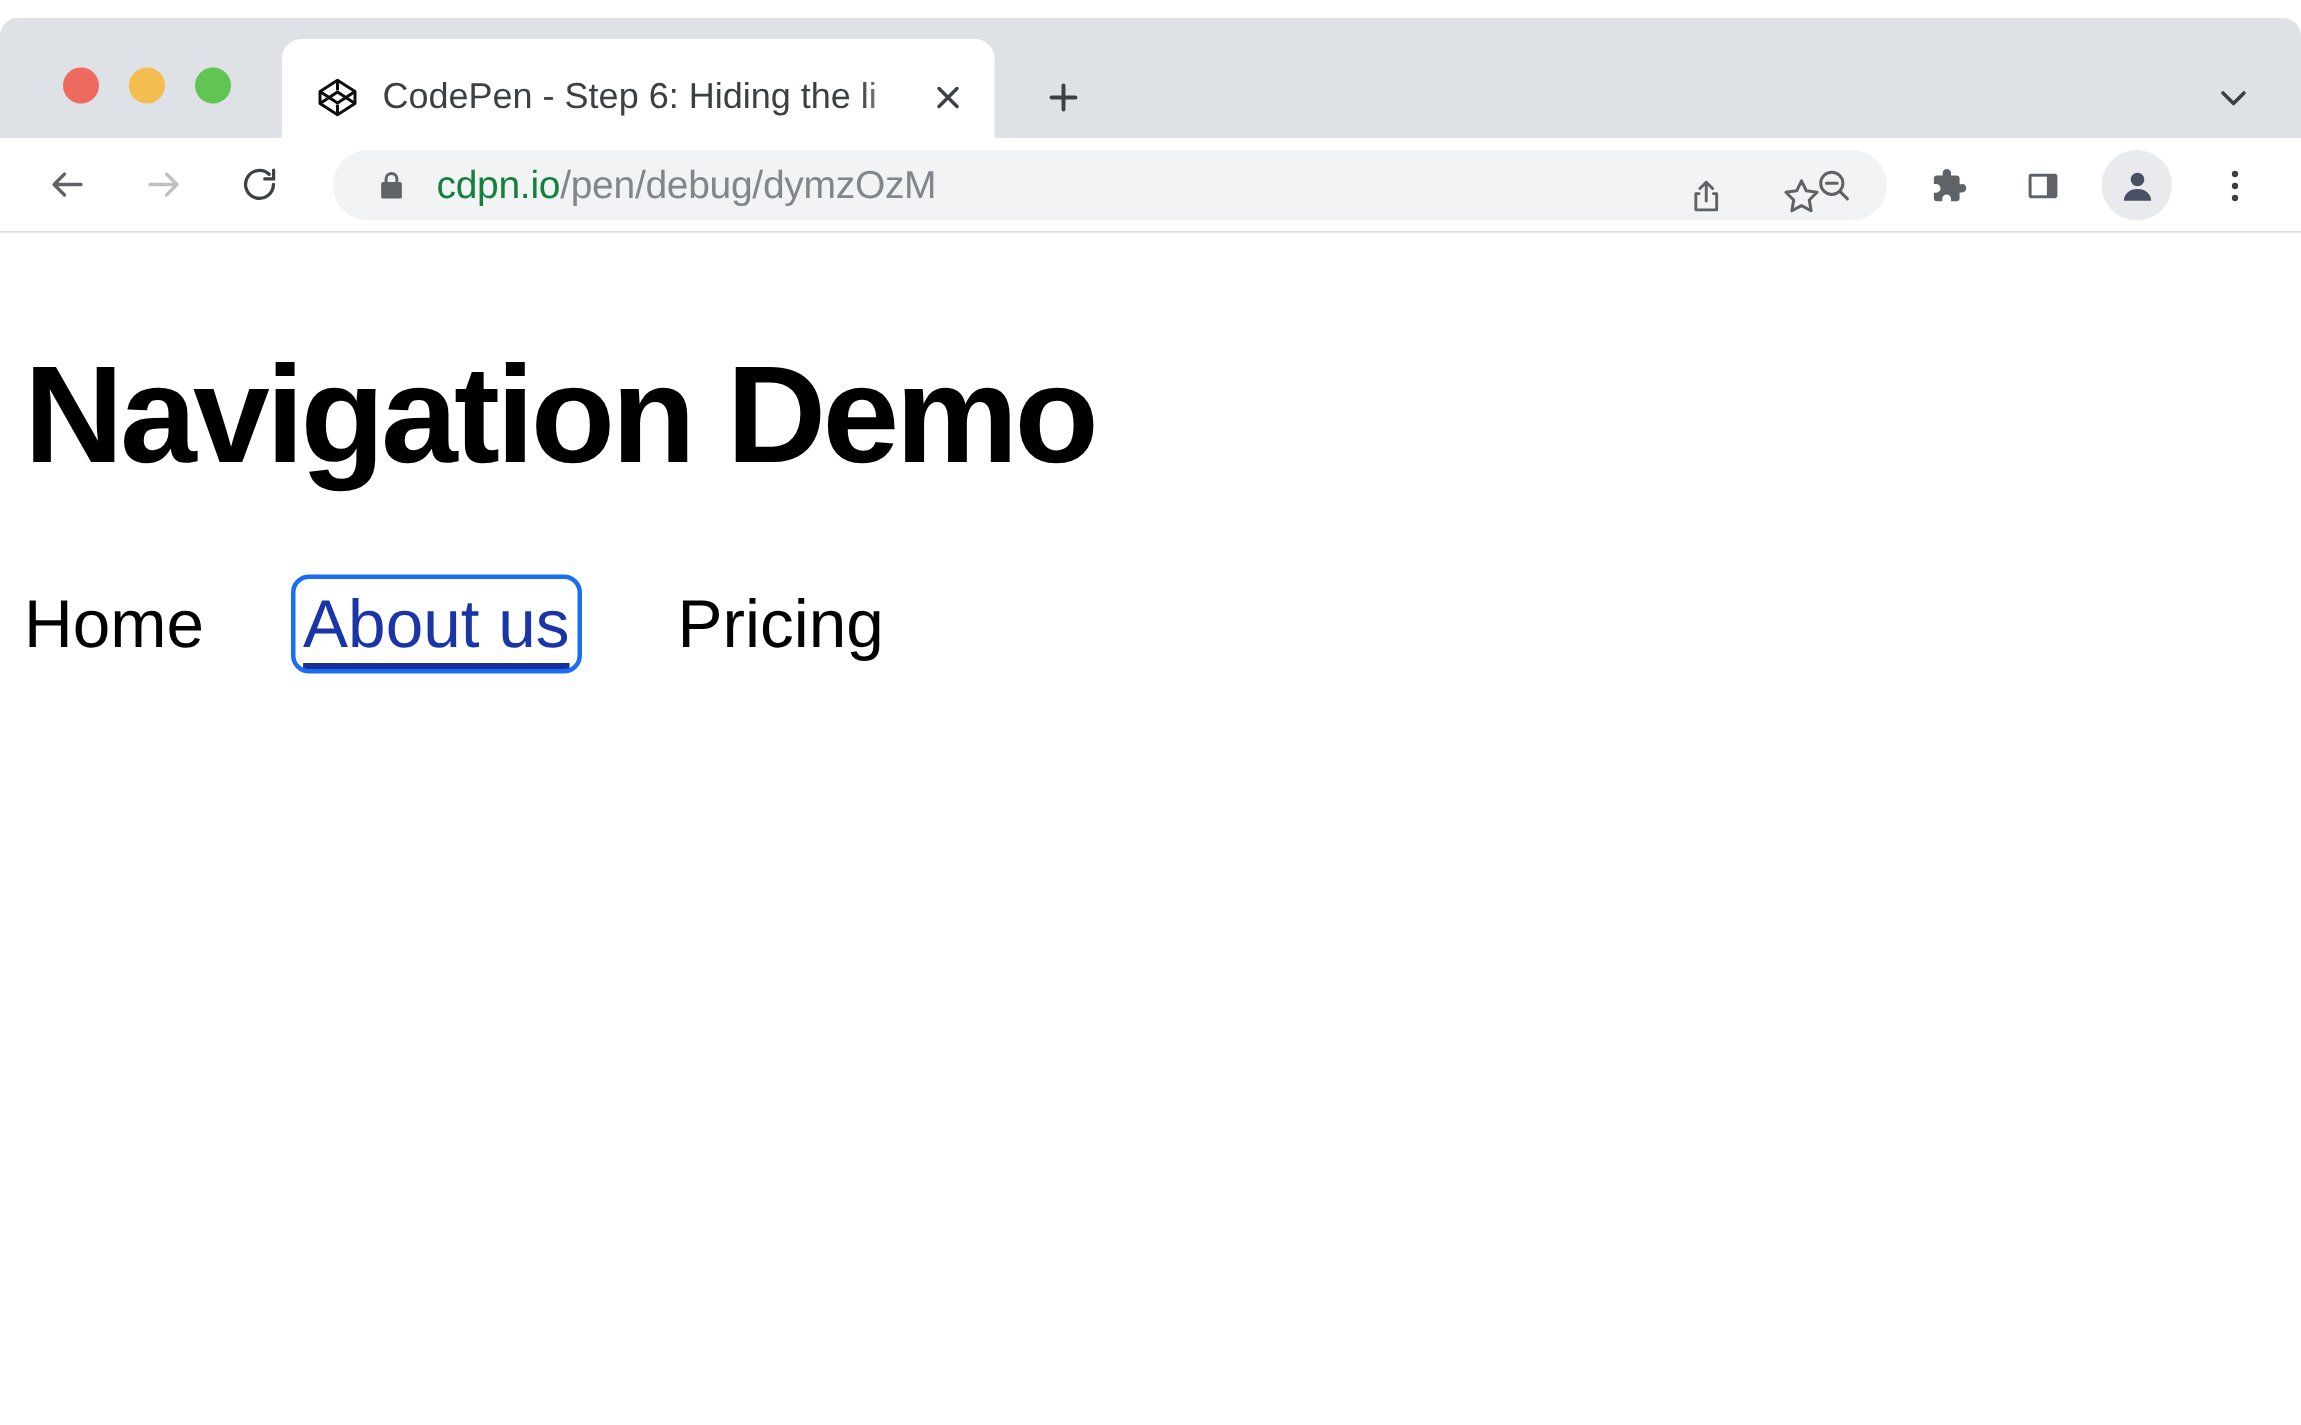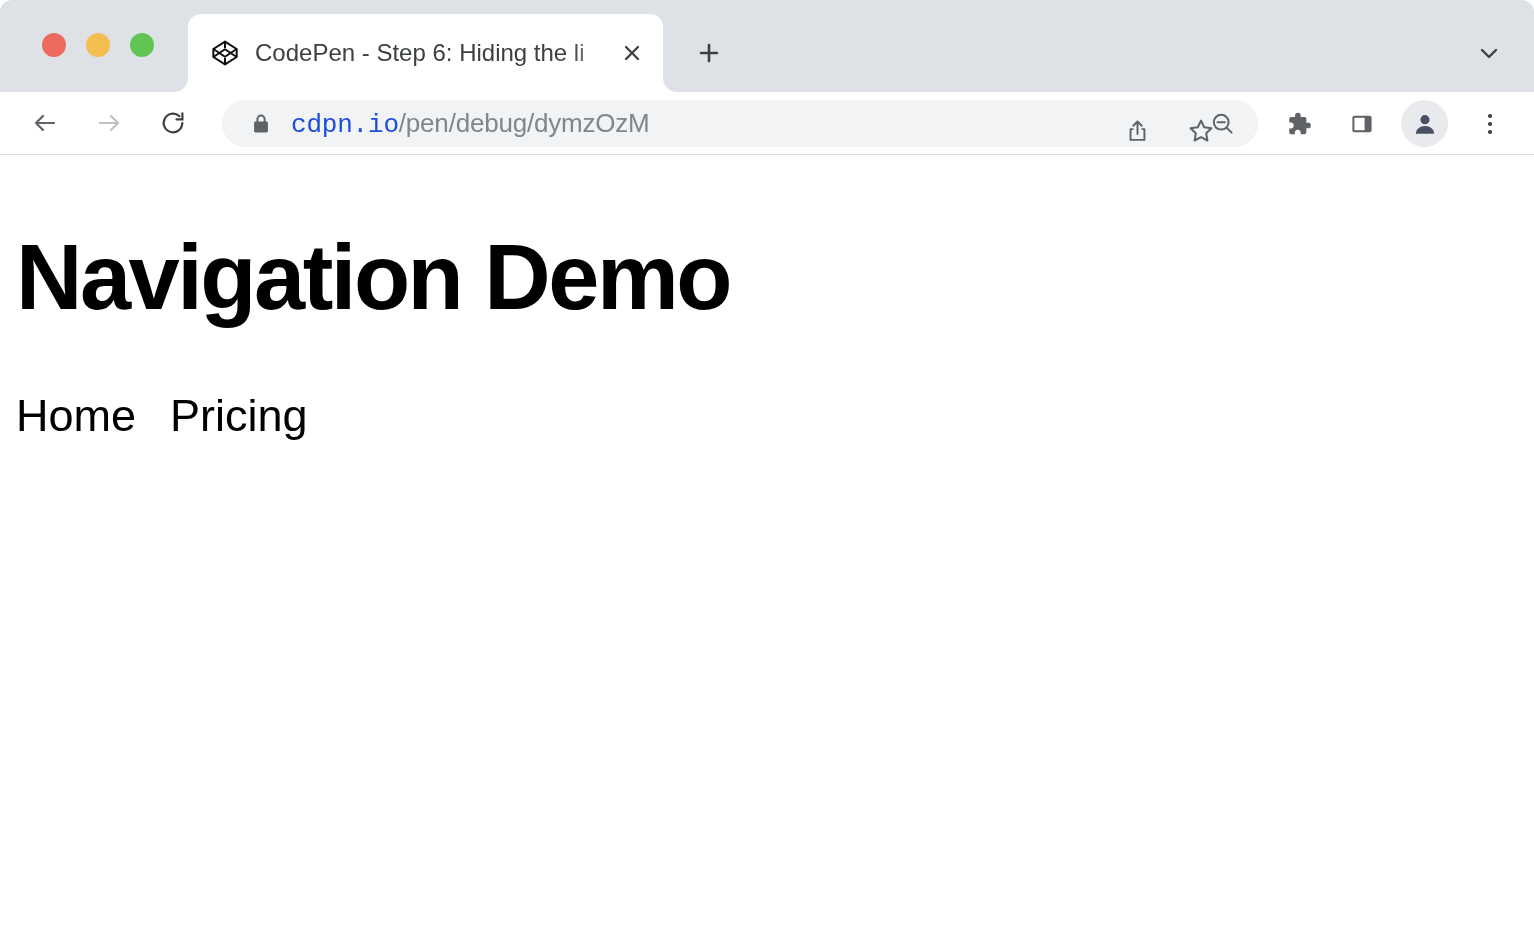--- a/index.html
+++ b/index.html
@@ -16,21 +16,21 @@
   #browser-window {
     width: 1534px;
     height: 950px;
     position: relative;
     background: #ffffff;
   }
 
   
   #tab-strip {
     position: absolute;
-    top: 0; left: 0;
+    top: 12px; left: 0;
     width: 1534px;
     height: 92px;
     background: #dee1e6;
     border-top-left-radius: 12px;
     border-top-right-radius: 12px;
     text-decoration: underline;
   }
 
   #traffic-lights {
     position: absolute;
@@ -178,21 +178,21 @@
   }
   #url-text {
     flex: 1 1 auto;
     margin-left: 17px;
     font-size: 26px;
     letter-spacing: -0.2px;
     color: #80868b;
     white-space: nowrap;
     overflow: hidden;
   }
-  #url-domain { color: #1d4ed8; font-family: Liberation Mono, monospace; }
+  #url-domain { color: #15803d; }
 
   #omnibox-zoom-button {
     flex: 0 0 42px;
     width: 42px; height: 42px;
     display: flex;
     align-items: center;
     justify-content: center;
     border-radius: 50%;
   }
   #omnibox-share-button,
@@ -243,20 +243,21 @@
     line-height: 1;
     white-space: nowrap;
   }
 
   #site-nav {
     position: absolute;
     left: 16px;
     top: 235px;
     display: flex;
     align-items: center;
+    gap: 32px;
   }
   .nav-link {
     font-size: 45px;
     color: #000000;
     text-decoration: none;
     white-space: nowrap;
     line-height: 1.1;
     padding: 0;
     display: inline-block;
   }
@@ -411,17 +412,18 @@
       </span>
     </div>
   </div>
 
   <div id="page-content">
 
     <h1 id="page-title">Navigation Demo</h1>
 
     <nav id="site-nav">
       <a class="nav-link" href="#">Home</a>
+      <a class="nav-link is-focused" href="#">About us</a>
       <a class="nav-link" href="#">Pricing</a>
     </nav>
 
   </div>
 </div>
 
 </body></html>

